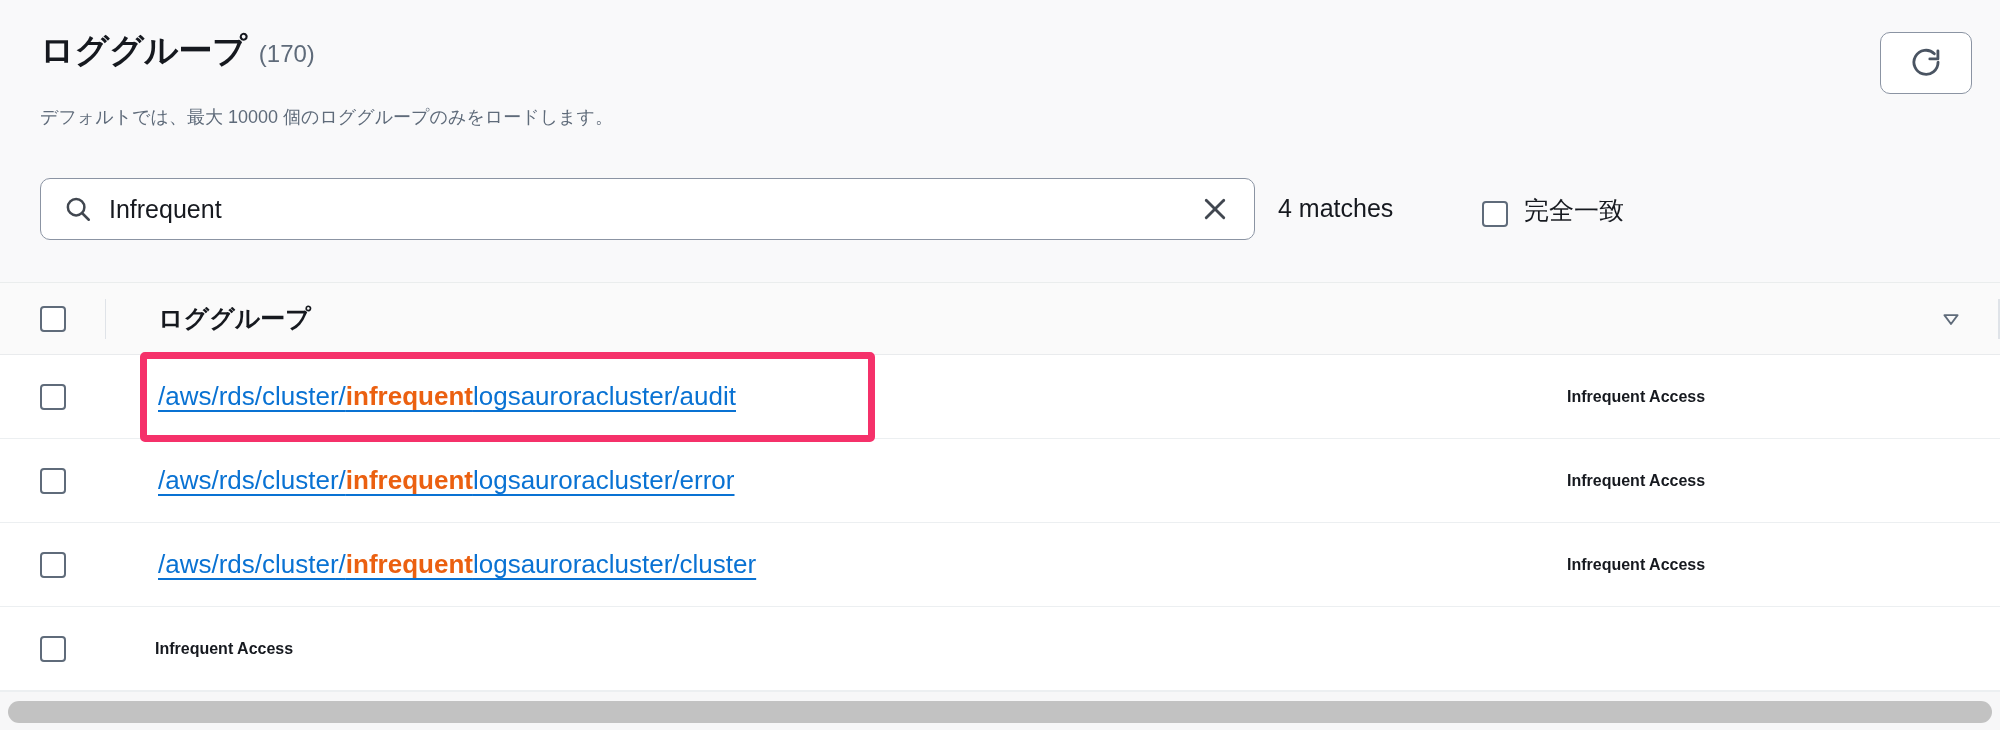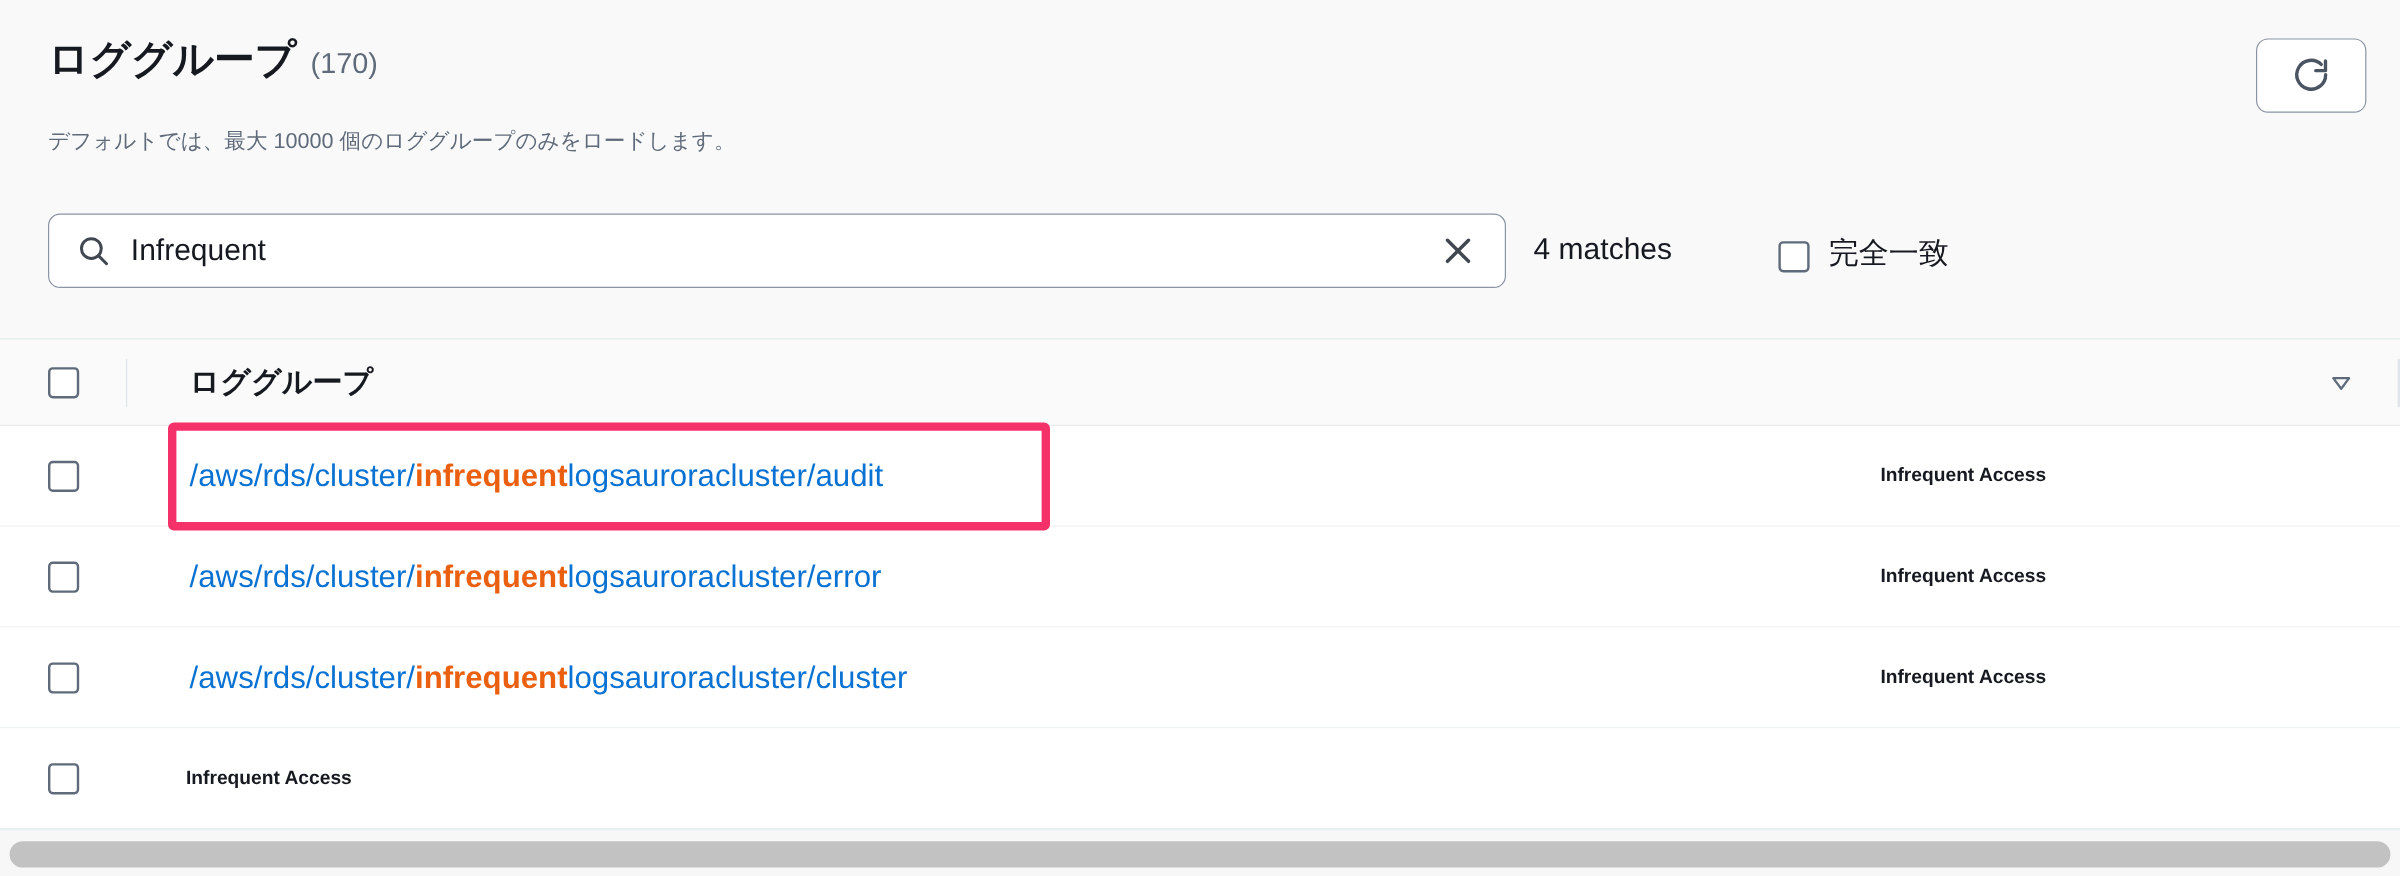--- a/index.html
+++ b/index.html
@@ -241,20 +241,21 @@
     align-items: center;
     height: 84px;
     background: #ffffff;
     border-bottom: 1px solid #eceff1;
     box-sizing: border-box;
   }
 
   .log-link {
     font-size: 26px;
     color: #0972d3;
+    text-decoration: underline;
     text-underline-offset: 5px;
     text-decoration-thickness: 2px;
     cursor: pointer;
     white-space: nowrap;
   }
   .log-link .hl {
     color: #eb6010;
     font-weight: 700;
   }
 

